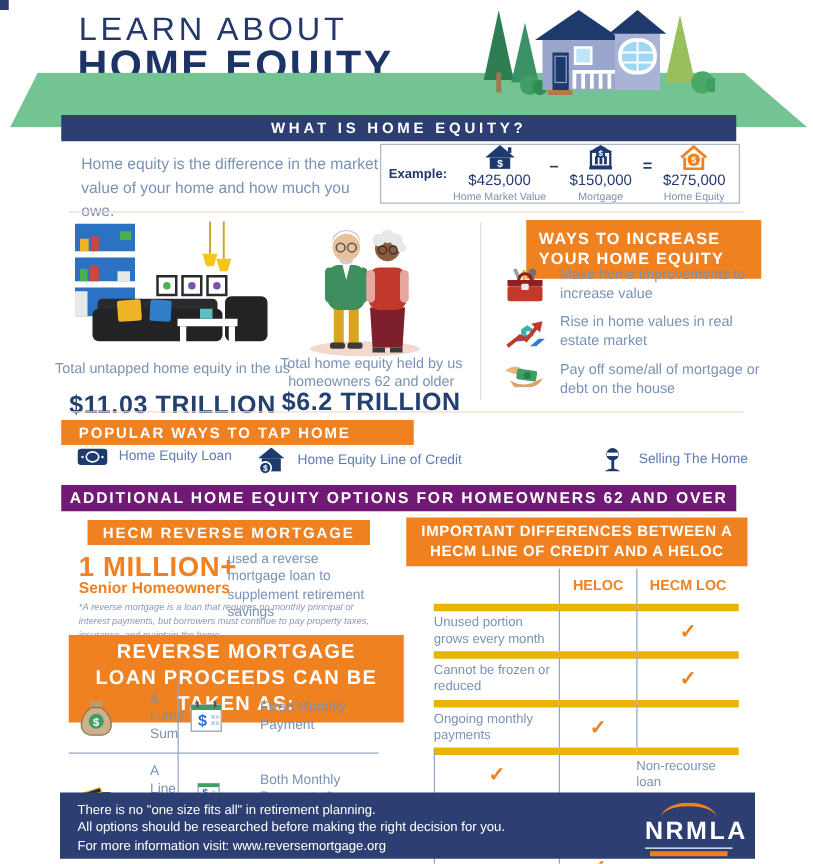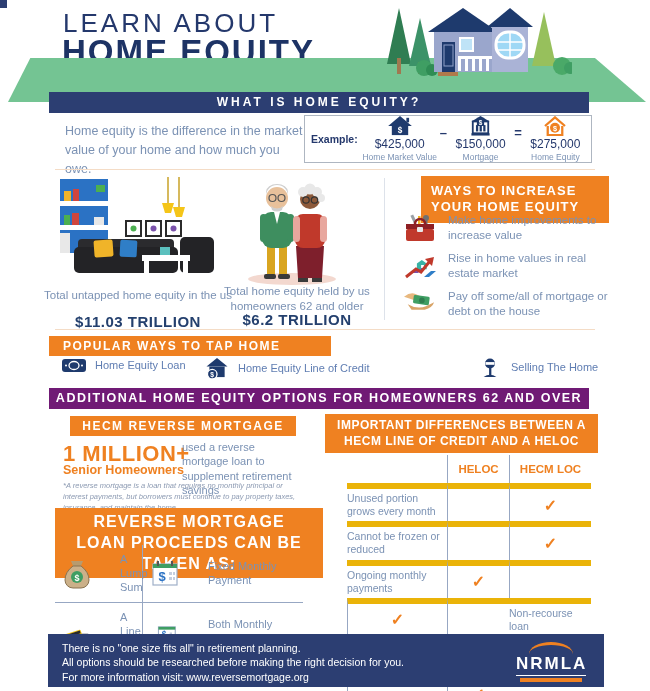--- a/index.html
+++ b/index.html
@@ -27,21 +27,21 @@
   .ex-lab{font-size:8.5px;color:#7b92b4;margin-top:1px;white-space:nowrap;}
   .ex-op{font-size:13px;font-weight:700;color:#24386c;margin-top:-14px;}
 
   .hdiv{height:1px;background:#f4dcc6;}
   .div1{left:55px;top:169px;width:540px;}
   .div2{left:55px;top:329px;width:540px;}
 
   .livingroom{left:52px;top:177px;width:170px;height:108px;}
   .couple{left:236px;top:174px;width:112px;height:112px;}
   .stat-label{font-size:11.5px;line-height:1.3;color:#7b92b4;text-align:center;}
-  .stat-value{font-size:15px;font-weight:800;color:#24406e;text-align:center;letter-spacing:.5px;}
+  .stat-value{font-size:20px;font-weight:800;color:#24406e;text-align:center;letter-spacing:.5px;}
   .s1l{left:38px;top:288px;width:200px;}
   .s1v{left:38px;top:313px;width:200px;}
   .s2l{left:222px;top:284px;width:150px;}
   .s2v{left:222px;top:311px;width:150px;}
   .vdiv{left:384px;top:178px;width:1px;height:142px;background:#dde2ea;}
 
   .orange-banner{background:#ef8121;color:#fff;font-weight:700;}
   .ways-banner{left:421px;top:176px;width:168px;padding:7px 10px;font-size:13px;letter-spacing:1px;line-height:1.25;}
   .ways-item{left:404px;width:212px;display:flex;align-items:flex-start;gap:12px;}
   .ways-item svg{flex:0 0 32px;}
@@ -76,21 +76,21 @@
   .dhead{font-size:11.5px;font-weight:700;color:#ef8121;justify-content:center;}
   .dval{justify-content:center;font-size:16px;font-weight:700;color:#ef8121;}
   .bl{border-left:1px solid #97a7c3;}
   .bt{border-top:6px solid #eab308;}
 
   .footer{left:48px;top:634px;width:556px;height:53px;background:#2c3e72;color:#fff;}
   .footer-lines{position:absolute;left:14px;top:7px;font-size:10.5px;line-height:1.35;}
   .footer-line3{position:absolute;left:14px;top:37px;font-size:10.5px;}
   .nrmla{position:absolute;right:18px;top:8px;width:70px;text-align:center;}
   .nrmla-arc{width:44px;height:9px;border-top:3px solid #ef8121;border-radius:50% 50% 0 0/100% 100% 0 0;margin:0 auto;}
-  .nrmla-text{font-size:17px;font-weight:800;letter-spacing:2px;color:#fff;border-bottom:1.5px solid #fff;padding-bottom:1px;}
+  .nrmla-text{font-size:20px;font-weight:800;letter-spacing:2px;color:#fff;border-bottom:1.5px solid #fff;padding-bottom:1px;}
   .nrmla-bar{width:62px;height:4px;background:#ef8121;margin:2px auto 0;}
 </style>
 </head>
 <body>
 
 <div class="page">
 
   <div class="abs corner-sq"></div>
   <div class="abs title1">LEARN ABOUT</div>
   <div class="abs title2">HOME EQUITY</div>

